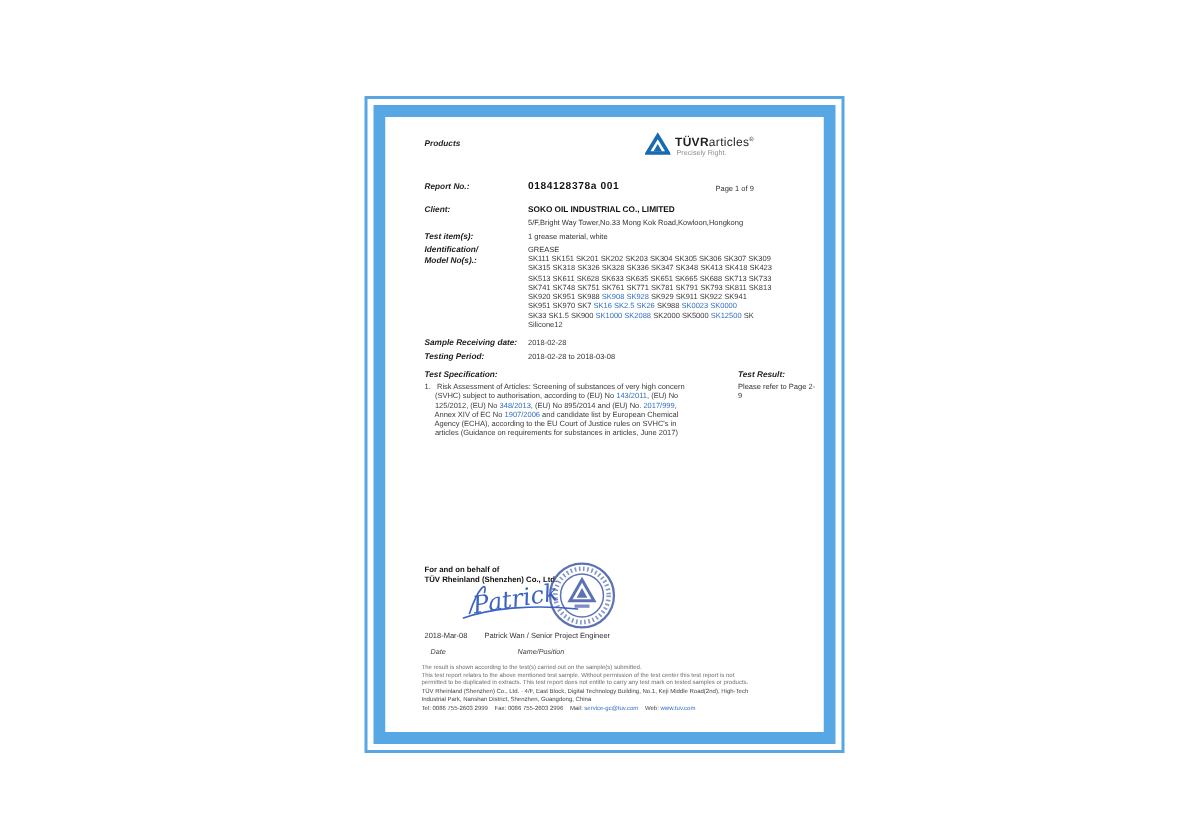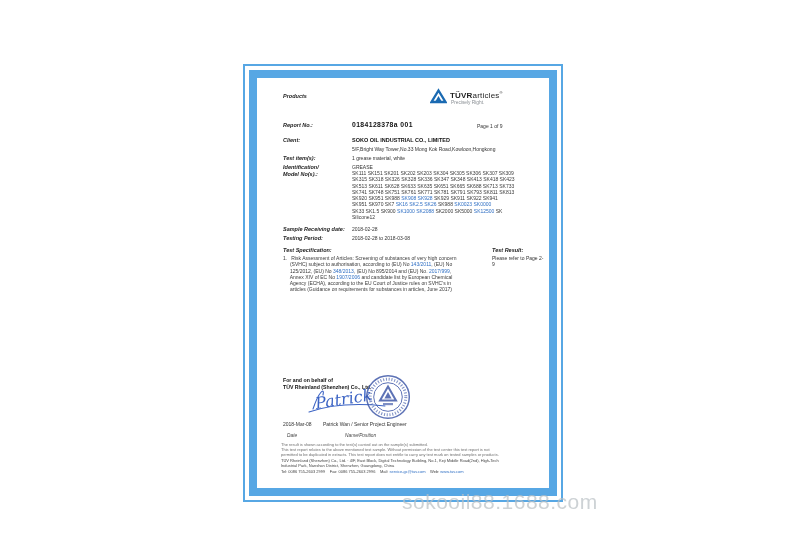--- a/index.html
+++ b/index.html
@@ -134,15 +134,14 @@
             <div class="seg-line"><span>Industrial Park, Nanshan District, Shenzhen, Guangdong, China</span></div>
           </div>
         <div class="abs addr-block" style="left:24px;top:391px;width:255px;">
             <div class="seg-line"><span>Tel: 0086 755-2603 2999    Fax: 0086 755-2603 2996    Mail: </span><span class="blue">service-gc@tuv.com</span><span>    Web: </span><span class="blue">www.tuv.com</span></div>
           </div>
 
       </div>
     </div>
   </div>
 
-  <div class="wm wm-url">sokooil88.1688.com</div>
 
 </div>
 
 </body></html>

